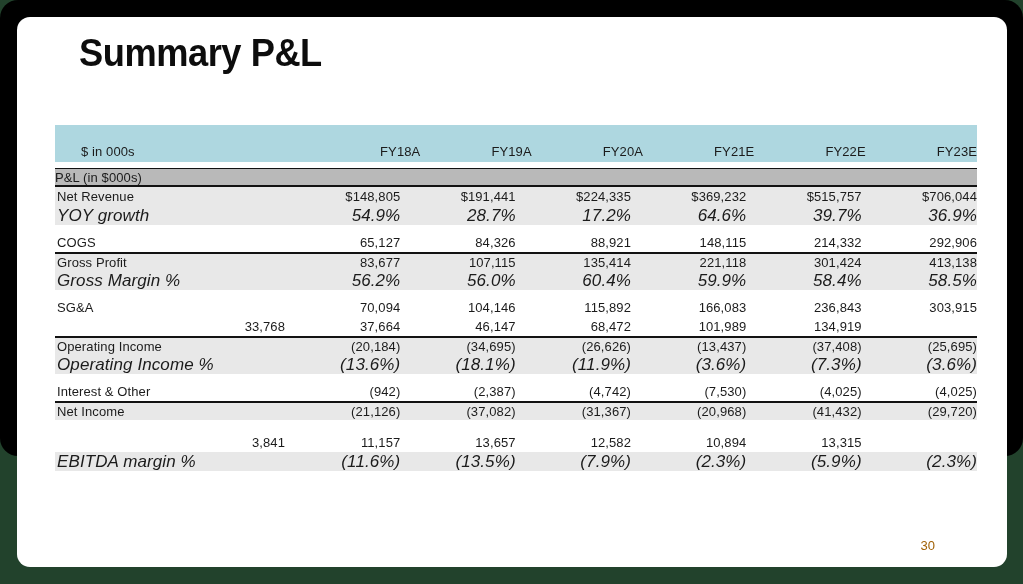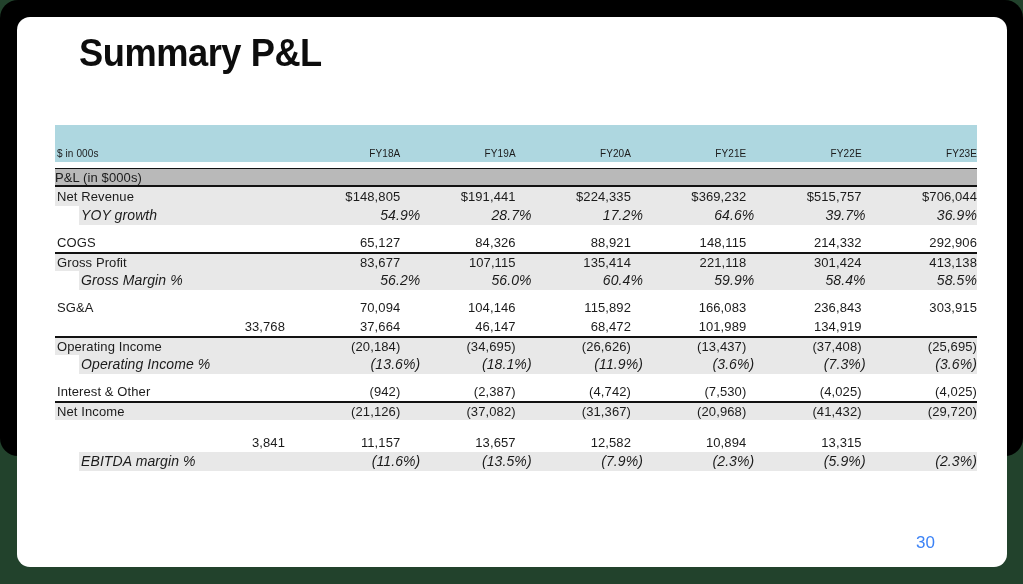--- a/index.html
+++ b/index.html
@@ -30,48 +30,49 @@
   }
   .grid-row{
     display:grid;
     grid-template-columns:230px repeat(6,1fr);
   }
   .table-header{
     background:#aed7e0;
     height:37px;
     align-items:end;
     padding-bottom:3px;box-sizing:border-box;
-    font-size:10px;
+    font-size:13px;
+    padding-left:24px;
   }
   .header-gap{height:6px;}
   .section-band{
     background:#b9b9b9;
     height:19px;line-height:17px;
     border-top:1.5px solid #121212;
     border-bottom:2px solid #121212;
     box-sizing:border-box;
     padding-left:0;
     font-size:13px;
   }
   .row{
     height:19px;line-height:19px;
     box-sizing:border-box;
     gap:44px;
   }
   .row.shaded{background:#e8e8e8;}
-  .row.italic{font-style:italic;font-size:14px;margin-left:24px;}
+  .row.italic{font-style:italic;font-size:17px;}
   .row.rule-above{border-top:2px solid #121212;line-height:17px;}
   .spacer{height:8px;}
   .spacer.tall{height:13px;}
   .cell{white-space:nowrap;}
   .cell.label{padding-left:2px;text-align:left;}
   .cell.num{text-align:right;}
   .page-number{
     position:absolute;right:72px;bottom:14px;
-    font-size:17px;color:#3b82f6;margin-left:12px;
+    font-size:13px;color:#a16207;margin-left:12px;
   }
 </style>
 </head>
 <body>
 
 <div class="frame">
   <div class="slide">
 
     <div class="slide-title">Summary P&amp;L</div>
 

